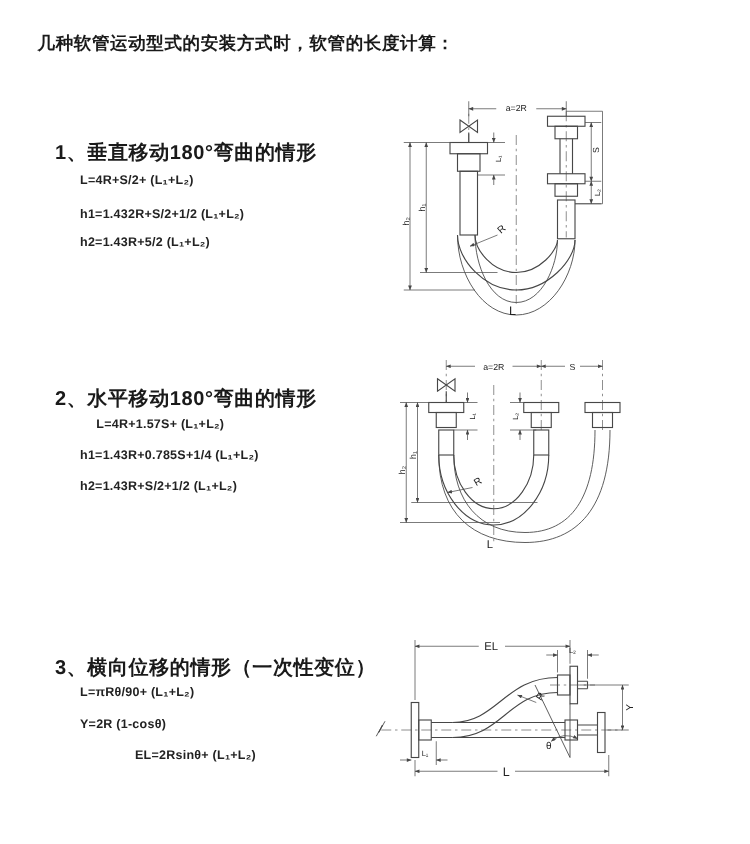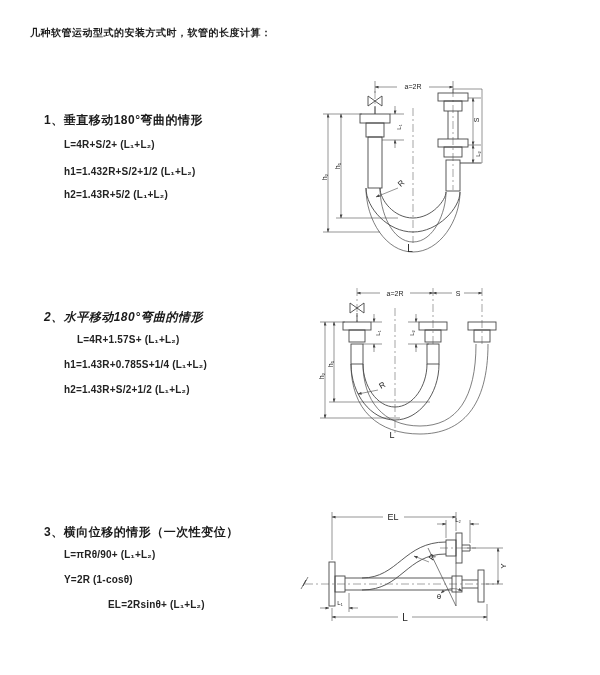--- a/index.html
+++ b/index.html
@@ -1,27 +1,27 @@
 <!DOCTYPE html>
 <html><head>
 <meta charset="utf-8">
 <style>
   html,body{margin:0;padding:0;}
   body{
     width:600px;height:675px;background:#ffffff;position:relative;overflow:hidden;
     font-family:"Liberation Sans","DejaVu Sans",sans-serif;color:#1a1a1a;
   }
   .abs{position:absolute;white-space:nowrap;}
-  .title{left:30px;top:26px;font-size:10px;font-weight:700;letter-spacing:.5px;}
-  .sec-heading{font-size:12px;font-weight:700;letter-spacing:.5px;}
+  .title{left:30px;top:26px;font-size:14px;font-weight:700;letter-spacing:.5px;}
+  .sec-heading{font-size:16px;font-weight:700;letter-spacing:.5px;}
   .formula{font-size:10px;font-weight:600;letter-spacing:.2px;color:#222;}
   
   .s1h{left:44px;top:112px;} .s1f0{left:64px;top:139px;} .s1f1{left:64px;top:166px;} .s1f2{left:64px;top:189px;}
   
-  .s2h{left:44px;top:309px;font-style:italic;} .s2f0{left:64px;top:334px;margin-left:13px;} .s2f1{left:64px;top:359px;} .s2f2{left:64px;top:384px;}
+  .s2h{left:44px;top:309px;} .s2f0{left:64px;top:334px;margin-left:13px;} .s2f1{left:64px;top:359px;} .s2f2{left:64px;top:384px;}
   
   .s3h{left:44px;top:524px;} .s3f0{left:64px;top:549px;} .s3f1{left:64px;top:574px;} .s3f2{left:64px;top:599px;padding-left:44px;}
   svg{position:absolute;}
   #diagram1{left:300px;top:70px;}
   #diagram2{left:300px;top:283px;}
   #diagram3{left:295px;top:500px;}
   svg .st{stroke:#474747;stroke-width:.9;fill:none;}
   svg .thin{stroke:#474747;stroke-width:.7;fill:none;}
   svg .dim{stroke:#4f4f4f;stroke-width:.6;fill:none;}
   svg .axis{stroke:#6a6a6a;stroke-width:.6;fill:none;stroke-dasharray:8 3 2 3;}

